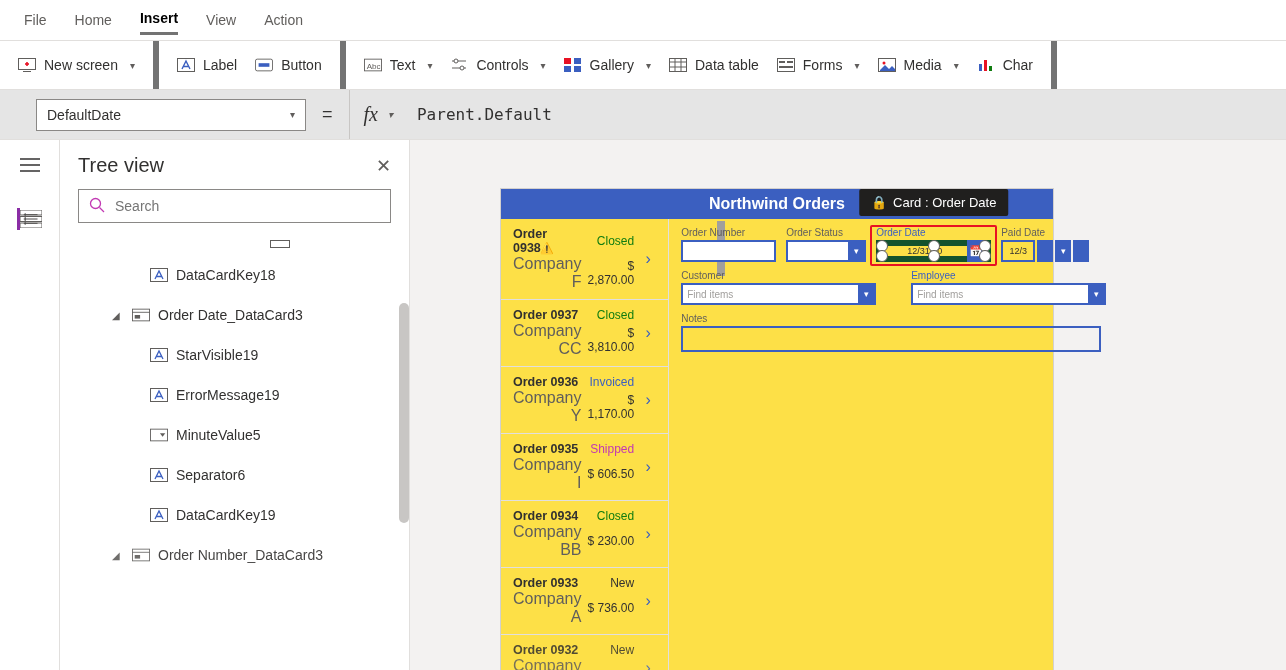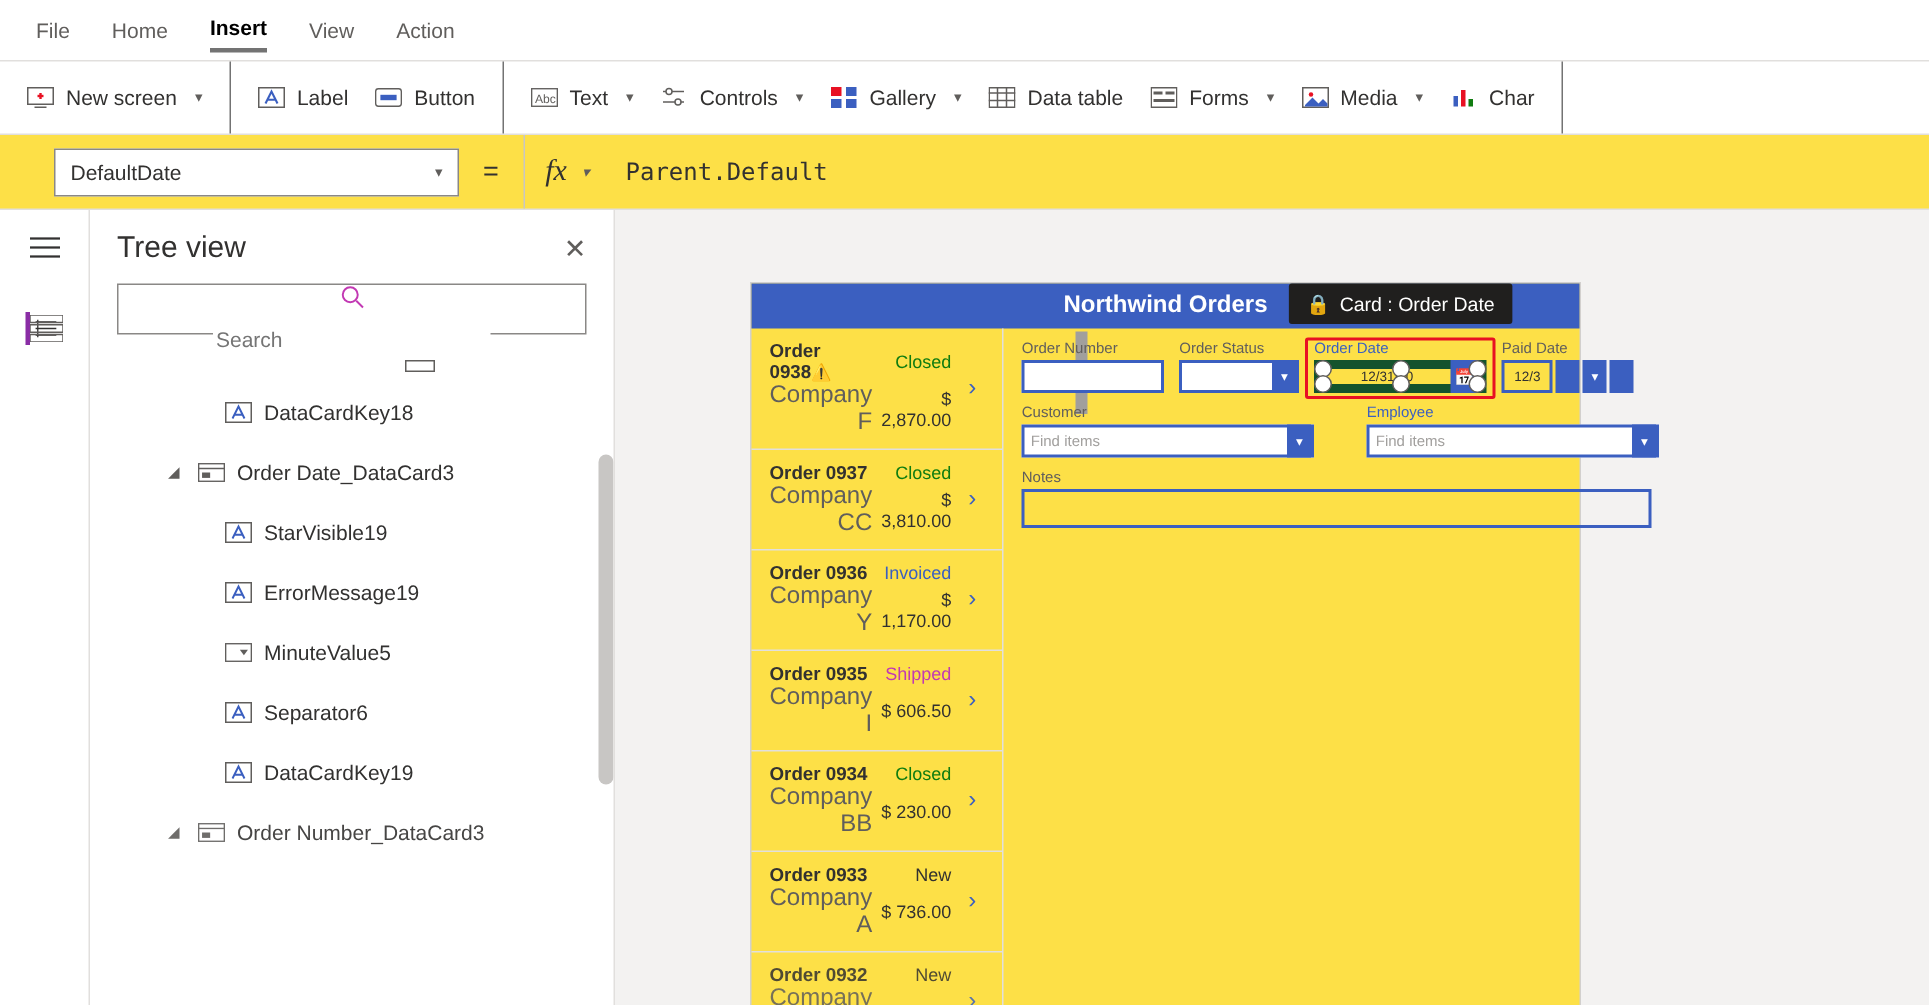--- a/index.html
+++ b/index.html
@@ -12,41 +12,41 @@
     width: 1286px;
     height: 670px;
     overflow: hidden;
   }
   
   .menubar { display:flex; align-items:center; height:40px; padding:0 24px; gap:28px; border-bottom:1px solid transparent; }
   .menubar .menu-item { padding:6px 0; cursor:pointer; color:#605e5c; }
   .menubar .menu-item.active { color:#000; border-bottom:3px solid #737373; font-weight:600; }
   
   .ribbon { display:flex; align-items:center; height:50px; border-top:1px solid #e1dfdd; border-bottom:1px solid #e1dfdd; background:#fff; }
-  .ribbon .group { display:flex; align-items:center; gap:18px; padding:0 18px; height:100%; border-right:1px solid #737373; }
+  .ribbon .group { display:flex; align-items:center; gap:18px; padding:0 18px; height:100%; border-right:6px solid #737373; }
   .ribbon .btn { display:flex; align-items:center; gap:8px; color:#323130; cursor:pointer; }
   .ribbon .btn .ic { width:18px; height:18px; display:flex; align-items:center; justify-content:center; }
   .chev { font-size:10px; color:#605e5c; margin-left:4px; }
   
-  .formulabar { display:flex; align-items:center; height:50px; background:#fde047; border-bottom:1px solid #e1dfdd; }
+  .formulabar { display:flex; align-items:center; height:50px; background:#e5e5e5; border-bottom:1px solid #e1dfdd; }
   .prop-select { display:flex; align-items:center; justify-content:space-between; background:#fff; border:1px solid #8a8886; width:270px; height:32px; margin-left:36px; padding:0 10px; }
   .equals { padding:0 16px; font-size:18px; }
   .fx { font-style:italic; font-family:"Times New Roman",serif; font-size:20px; display:flex; align-items:center; gap:6px; border-left:1px solid #c8c6c4; height:100%; padding:0 14px;}
   .formula-text { font-family:Consolas,monospace; font-size:16px; padding-left:10px; }
   
   .body { display:flex; height:530px; }
   .rail { width:60px; border-right:1px solid #e1dfdd; display:flex; flex-direction:column; align-items:center; padding-top:14px; gap:32px; }
   .rail .rail-ic { width:22px; height:22px; display:flex; align-items:center; justify-content:center; cursor:pointer; }
   .rail .rail-ic.active { border-left:3px solid #8a2da5; margin-left:-3px; padding-left:3px;}
   
   .tree-panel { width:350px; border-right:1px solid #e1dfdd; display:flex; flex-direction:column; }
   .tree-header { display:flex; align-items:center; justify-content:space-between; padding:14px 18px 8px; }
   .tree-header h2 { margin:0; font-size:20px; font-weight:400; }
   .close-x { cursor:pointer; color:#605e5c; font-size:18px; }
-  .search-box { margin:4px 18px 10px; border:1px solid #8a8886; height:34px; display:flex; align-items:center; padding:0 10px; gap:8px;flex-direction:column; }
+  .search-box { margin:4px 18px 10px; border:1px solid #8a8886; height:34px; display:flex; align-items:center; padding:0 10px; gap:8px; }
   .search-box input { border:none; outline:none; font-size:14px; flex:1; }
   .tree-scroll { position:relative; flex:1; overflow:hidden; }
   .tree-scrollbar { position:absolute; right:0; top:70px; width:10px; height:220px; background:#c8c6c4; border-radius:5px; }
   .tree-node { display:flex; align-items:center; height:40px; gap:8px; cursor:pointer; }
   .tree-node .exp { width:12px; font-size:10px; color:#605e5c; }
   .tree-node .ic { width:18px; height:18px; display:flex; align-items:center; justify-content:center; }
   .tree-node.selected { background:#f3f2f1; }
   .tree-node.redbox { border:2px solid #e81123; border-radius:3px; }
   .indent0 { padding-left:90px; }
   .indent1 { padding-left:52px; }

